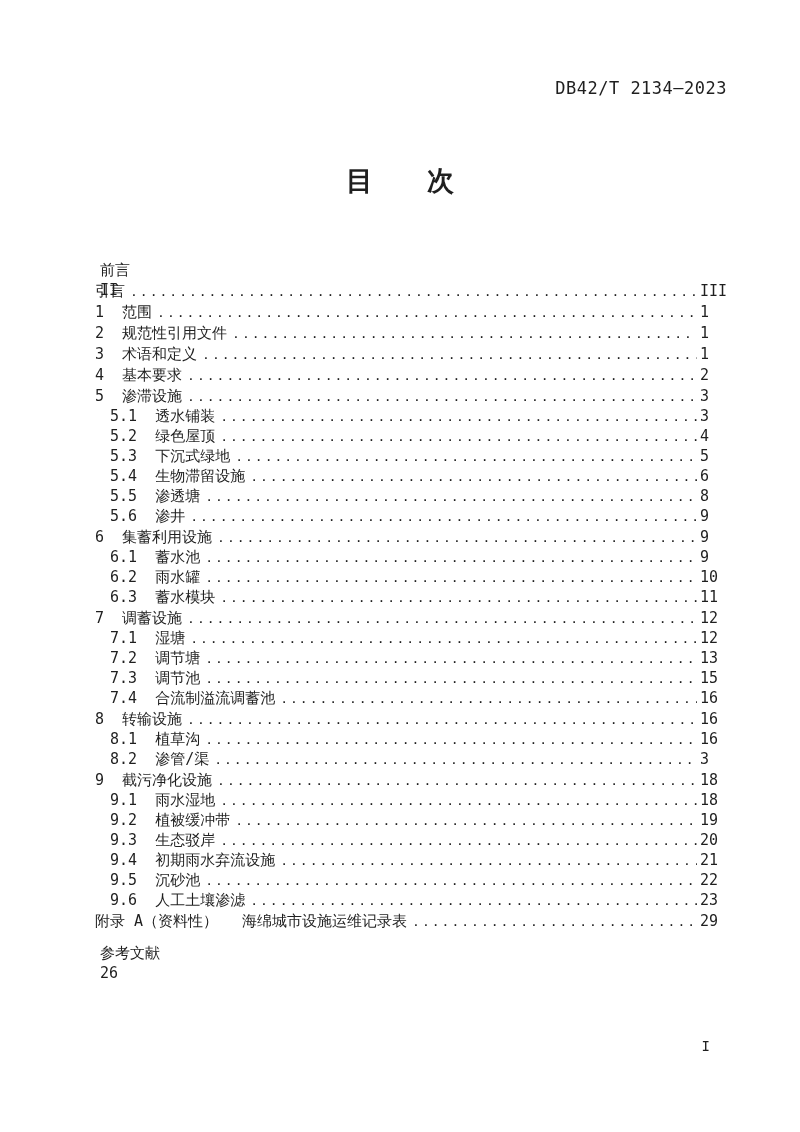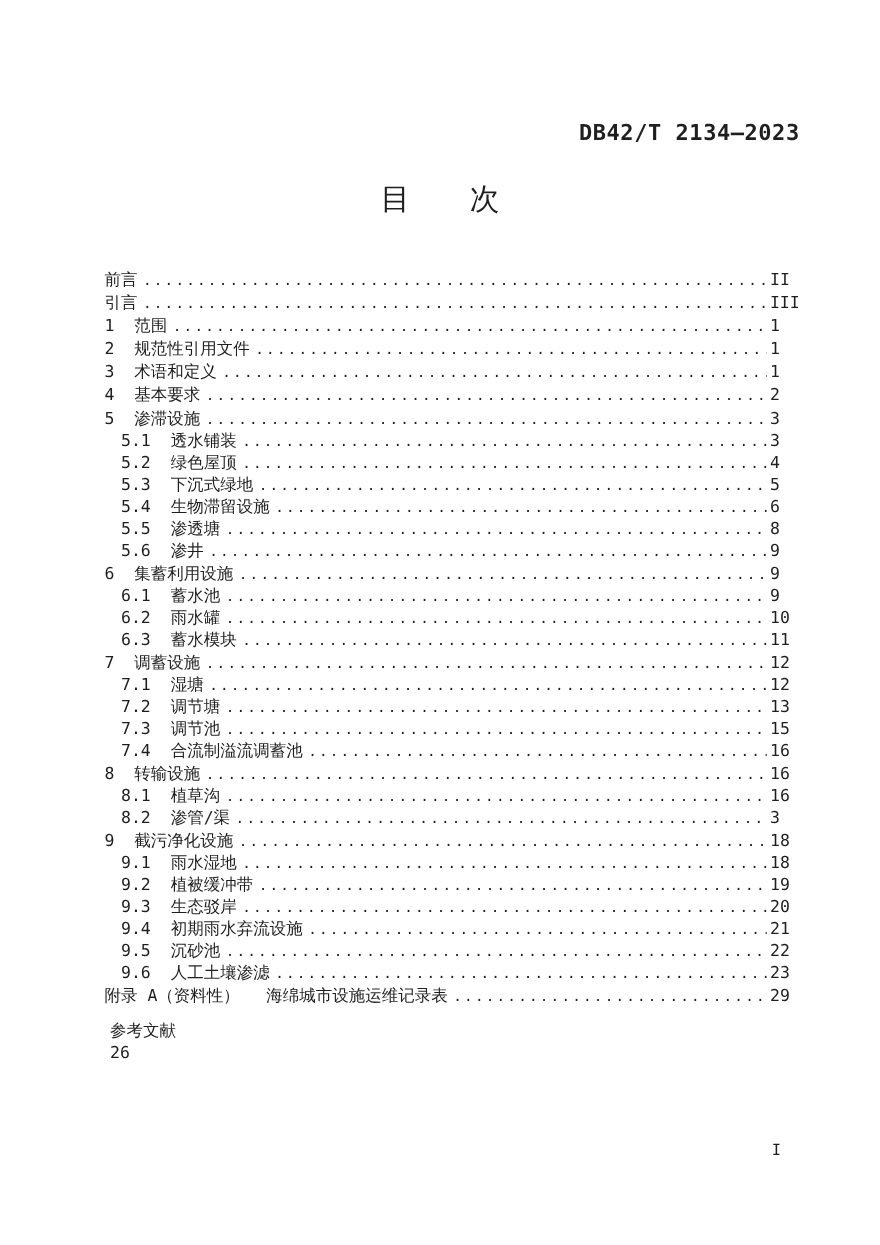--- a/index.html
+++ b/index.html
@@ -6,52 +6,52 @@
   html, body { width: 800px; height: 1132px; }
   body {
     background: #ffffff;
     color: #1f1f1f;
     font-family: "DejaVu Sans Mono", "Liberation Serif", monospace;
     position: relative;
     overflow: hidden;
   }
   .doc-code {
     position: absolute;
-    top: 108px;
+    top: 78px;
     right: 73px;
-    font-size: 20px;
-    font-weight: bold;
+    font-size: 17px;
+    font-weight: normal;
     letter-spacing: 0.5px;
     white-space: pre;
   }
   .doc-title {
     position: absolute;
     top: 163px;
     left: 0;
     width: 100%;
     text-align: center;
     font-size: 27px;
-    font-weight: normal;
+    font-weight: bold;
     white-space: pre;
   }
   .toc {
     position: absolute;
     top: 244px;
     left: 95px;
     right: 73px;
   }
   .row {
     display: flex;
     align-items: baseline;
     height: 20px;
     line-height: 20px;
     font-size: 15px;
   }
   .lvl1 { margin-top: 1px; }
-  .toc .row:first-child { margin-top: 0; }
+  .toc .row:first-child { margin-top: 16px; flex-direction: column; }
   .toc .row:last-child { margin-top: 12px; flex-direction: column; }
   .lvl2 { padding-left: 15px; }
   .lbl { white-space: pre; }
   .dots {
     flex: 1;
     overflow: hidden;
     white-space: nowrap;
     margin: 0 3px 0 5px;
     font-size: 13px;
   }

